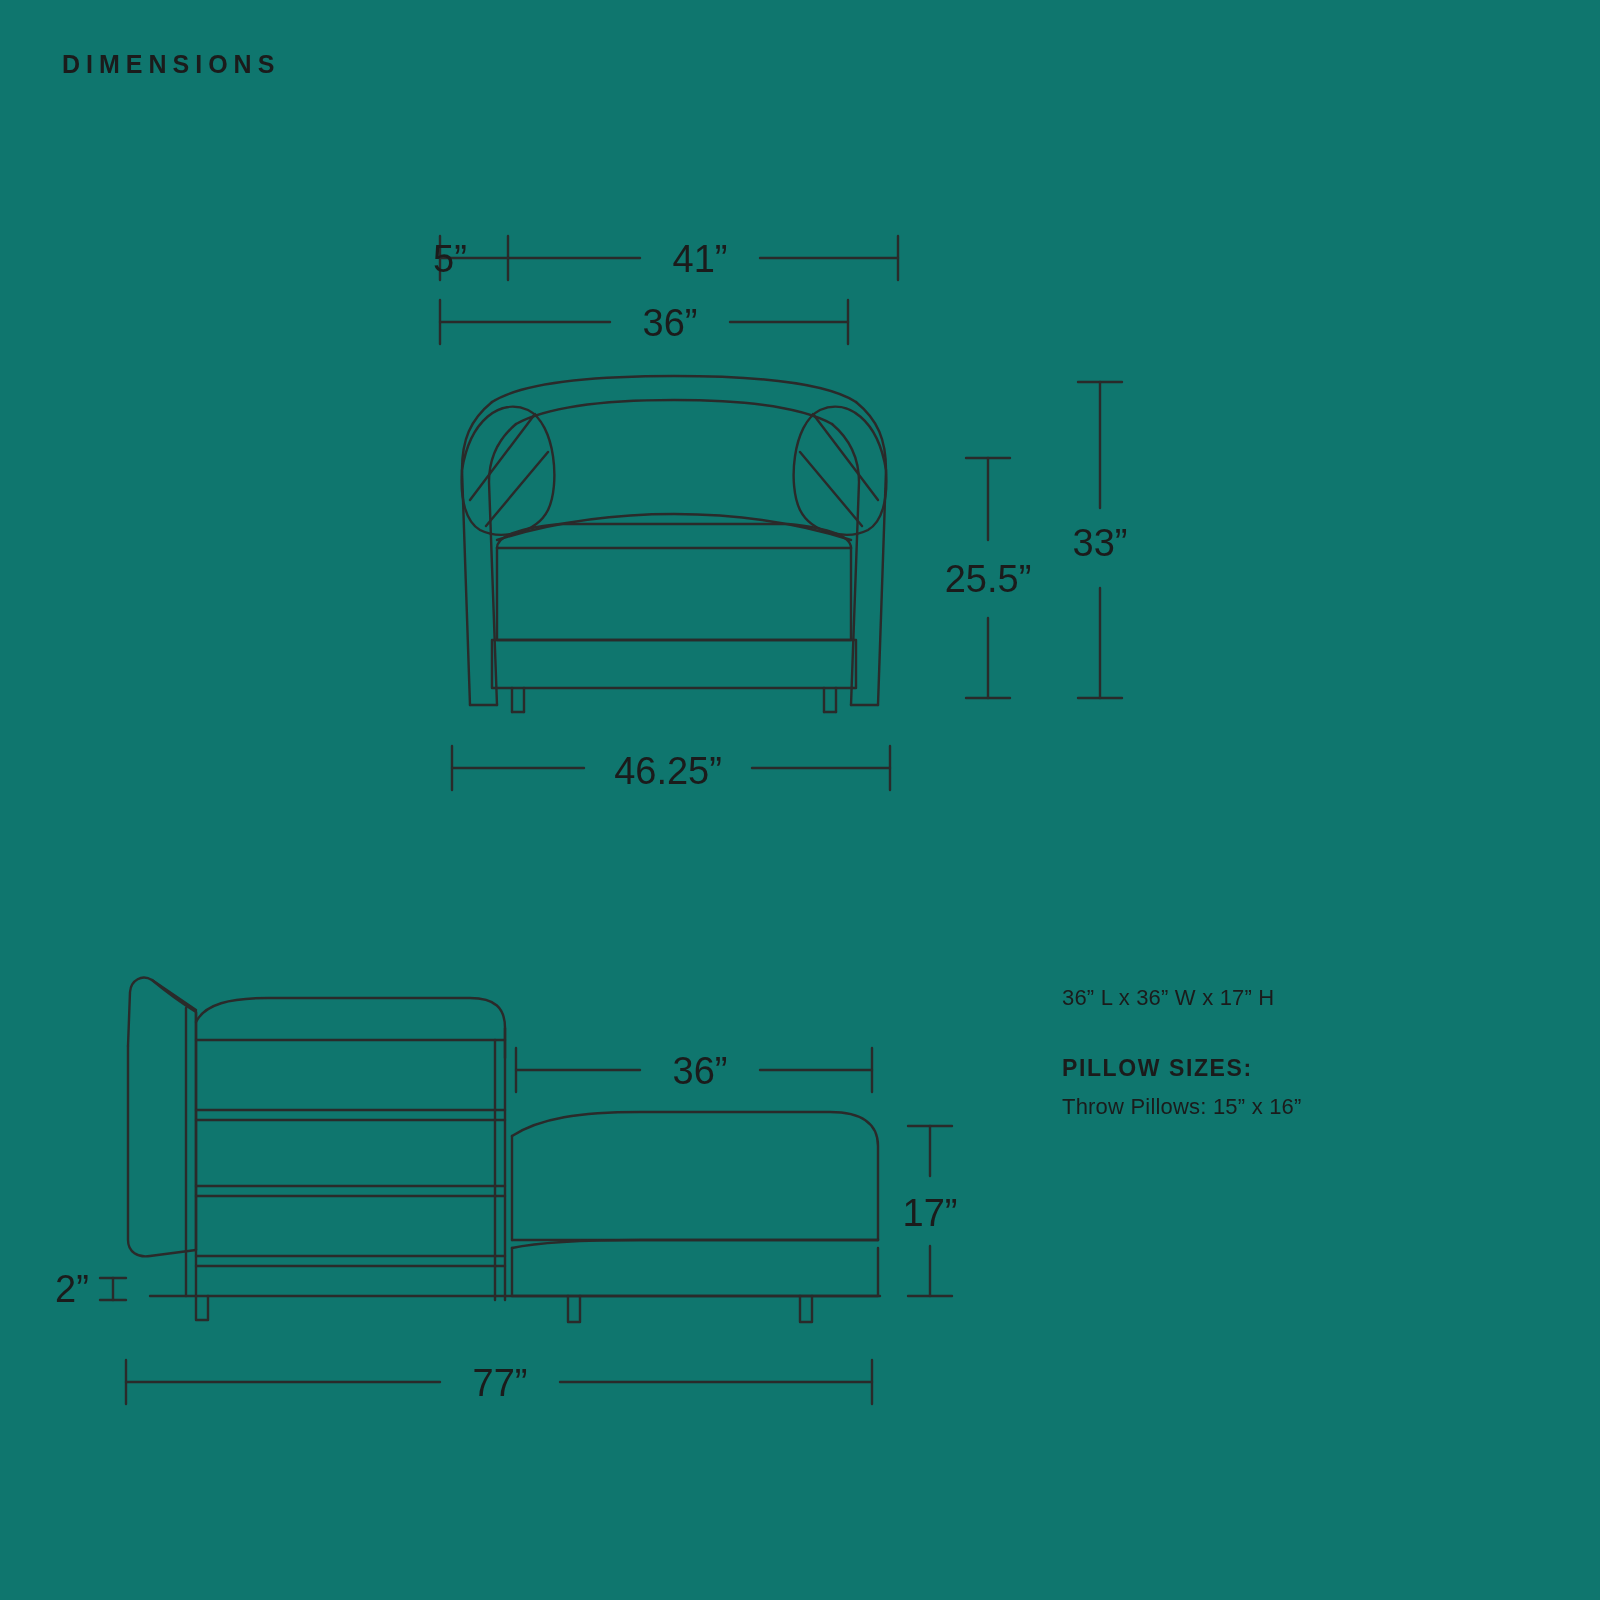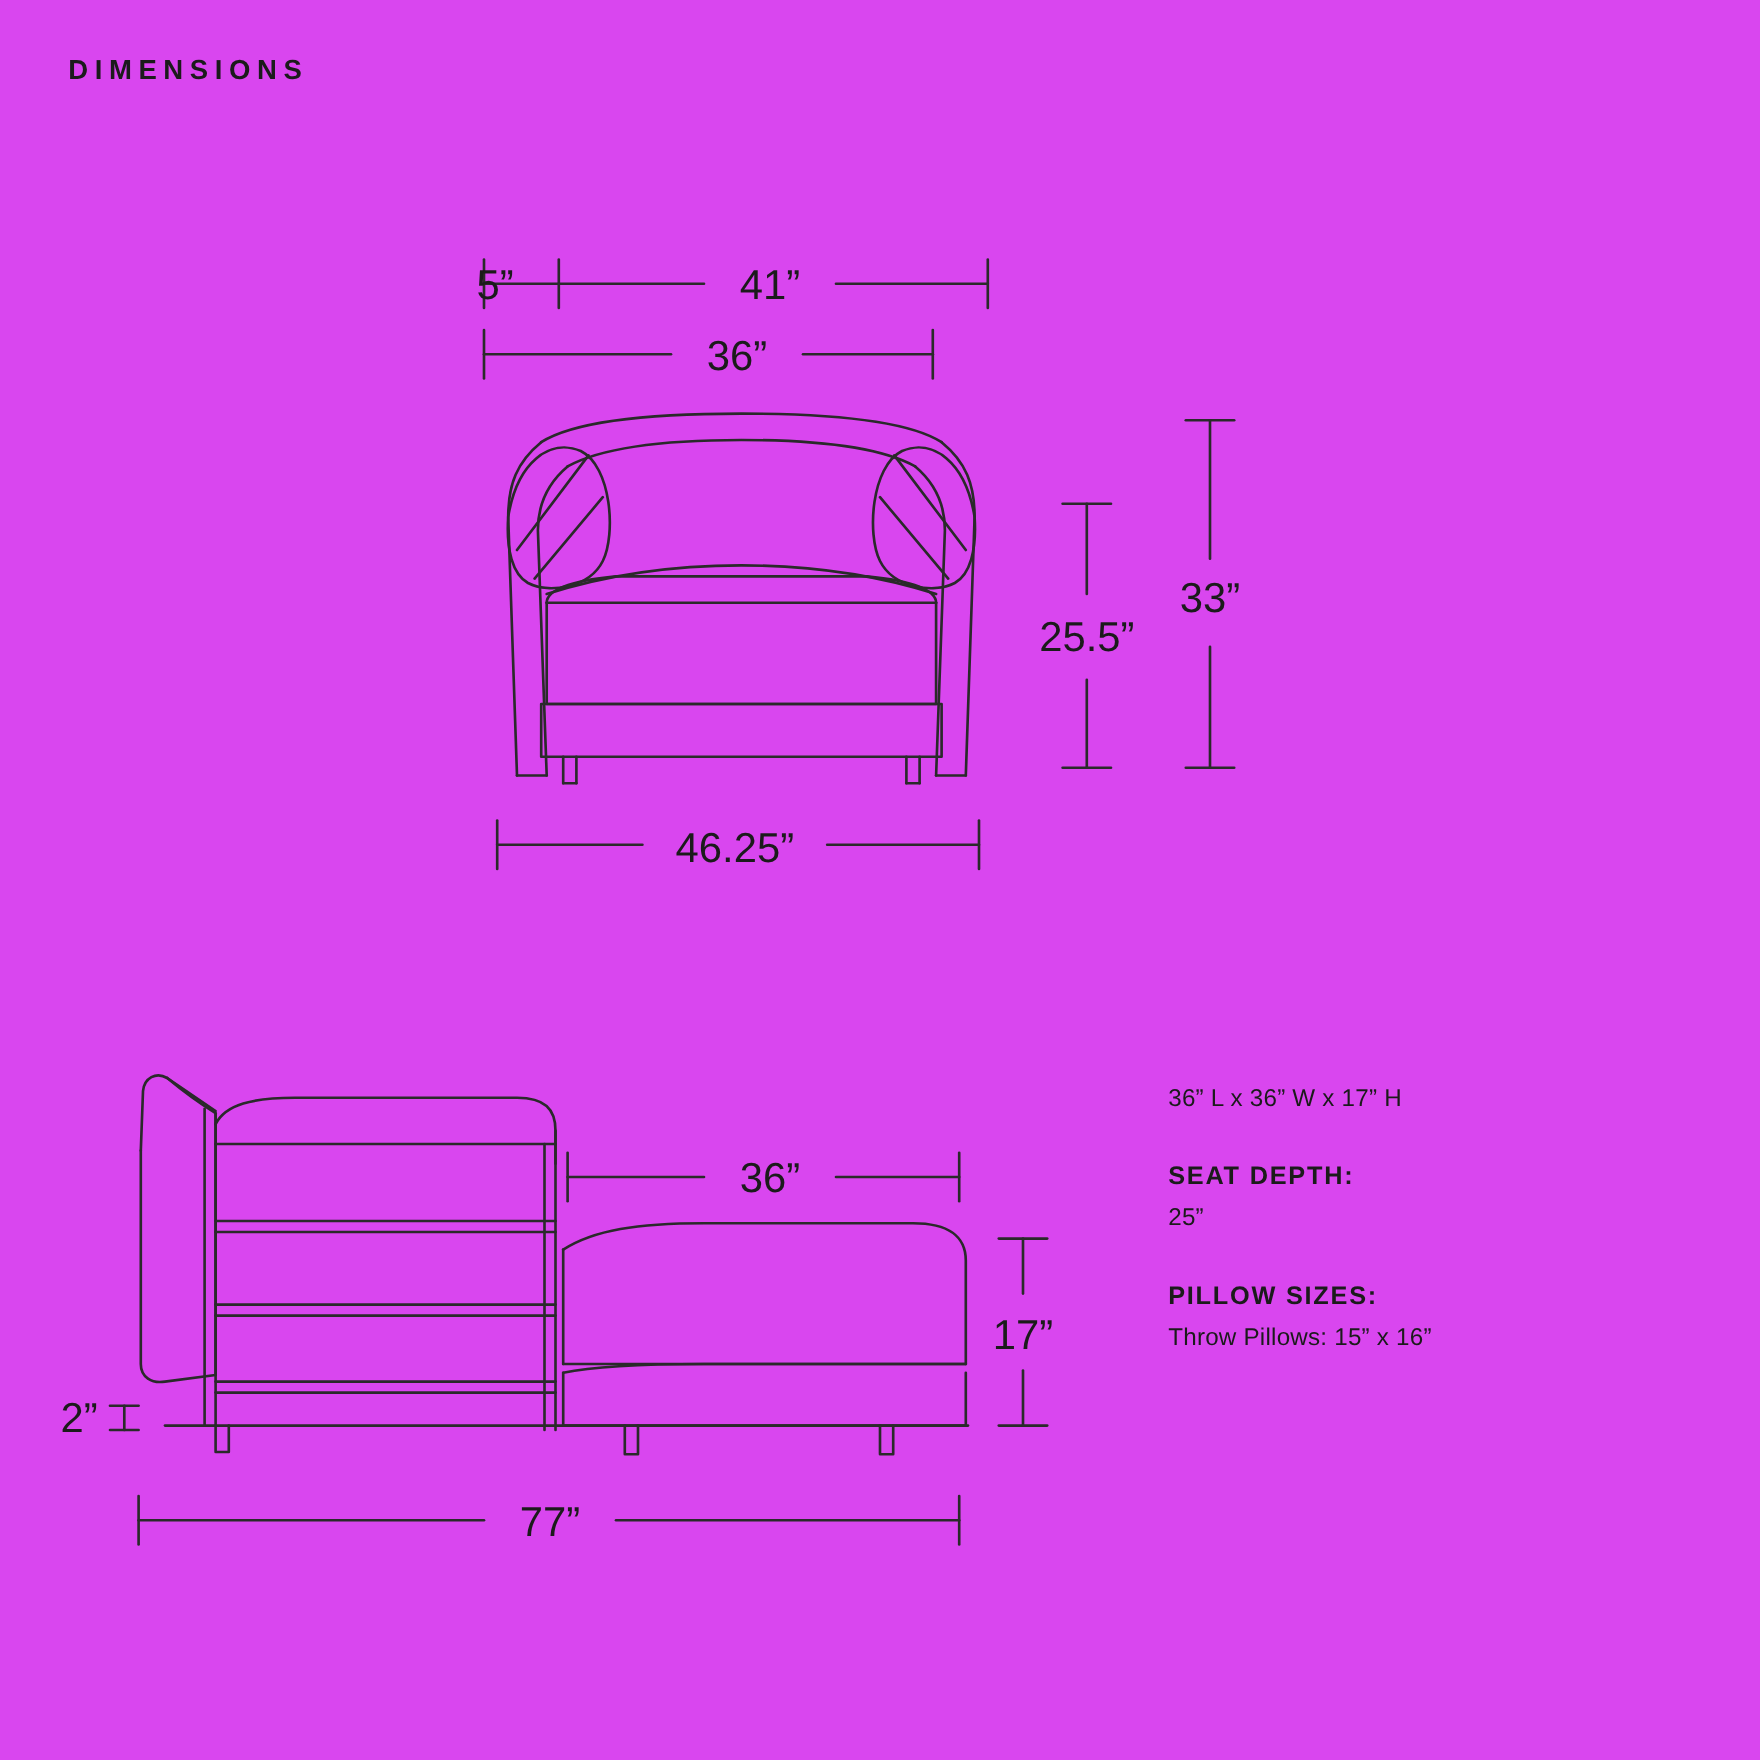--- a/index.html
+++ b/index.html
@@ -12,21 +12,21 @@
     height: 1600px;
     position: relative;
     font-family: "Liberation Sans", sans-serif;
     color: #1b1b1b;
     overflow: hidden;
   }
   #page {
     position: relative;
     width: 1600px;
     height: 1600px;
-    background: #d946ef;
+    background: #0f766e;
   }
   .page-title {
     position: absolute;
     left: 62px;
     top: 50px;
     font-size: 25px;
     font-weight: bold;
     letter-spacing: 6px;
     color: #1b1b1b;
   }
@@ -223,22 +223,18 @@
     <text class="dim-label" x="930" y="1226" text-anchor="middle">17”</text>
     <text class="dim-label" x="72" y="1302" text-anchor="middle">2”</text>
     <text class="dim-label" x="500" y="1396" text-anchor="middle">77”</text>
   </svg>
 
   <div class="notes">
     <div class="note-block">
       <p class="note-line">36” L x 36” W x 17” H</p>
     </div>
     <div class="note-block">
-      <p class="note-head">SEAT DEPTH:</p>
-      <p class="note-line">25”</p>
-    </div>
-    <div class="note-block">
       <p class="note-head">PILLOW SIZES:</p>
       <p class="note-line">Throw Pillows: 15” x 16”</p>
     </div>
   </div>
 
 </div>
 
 </body></html>

